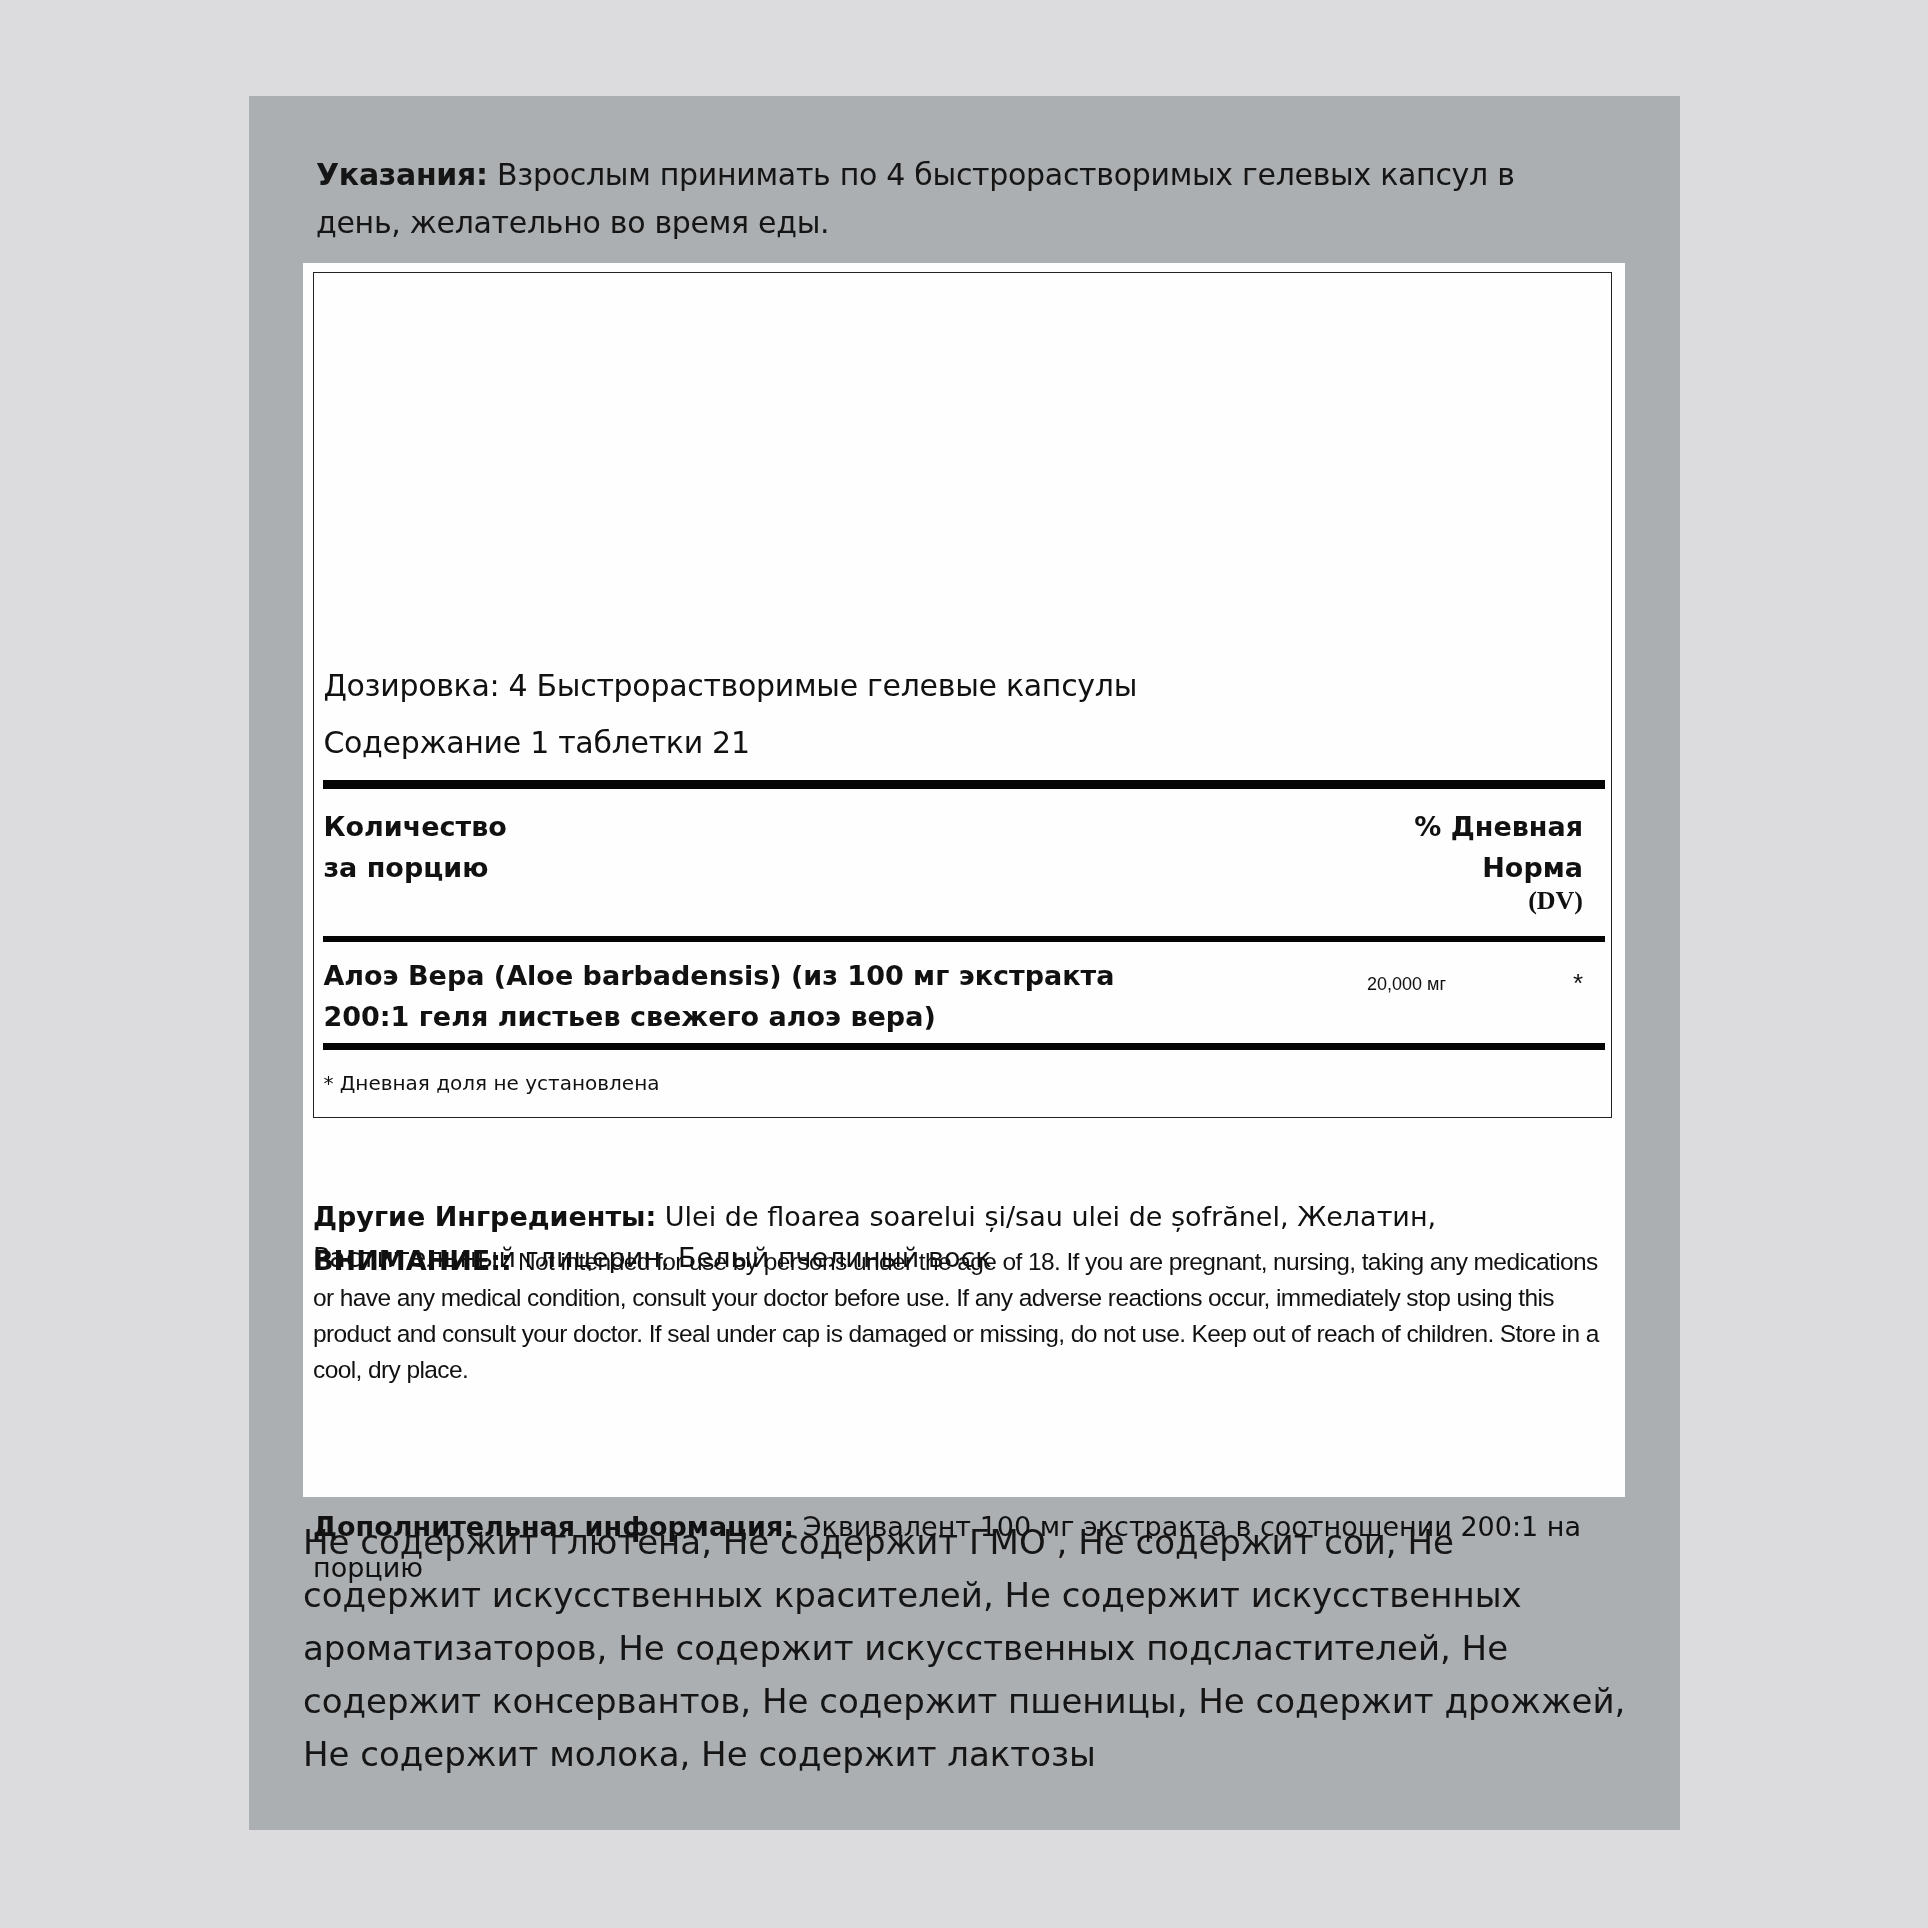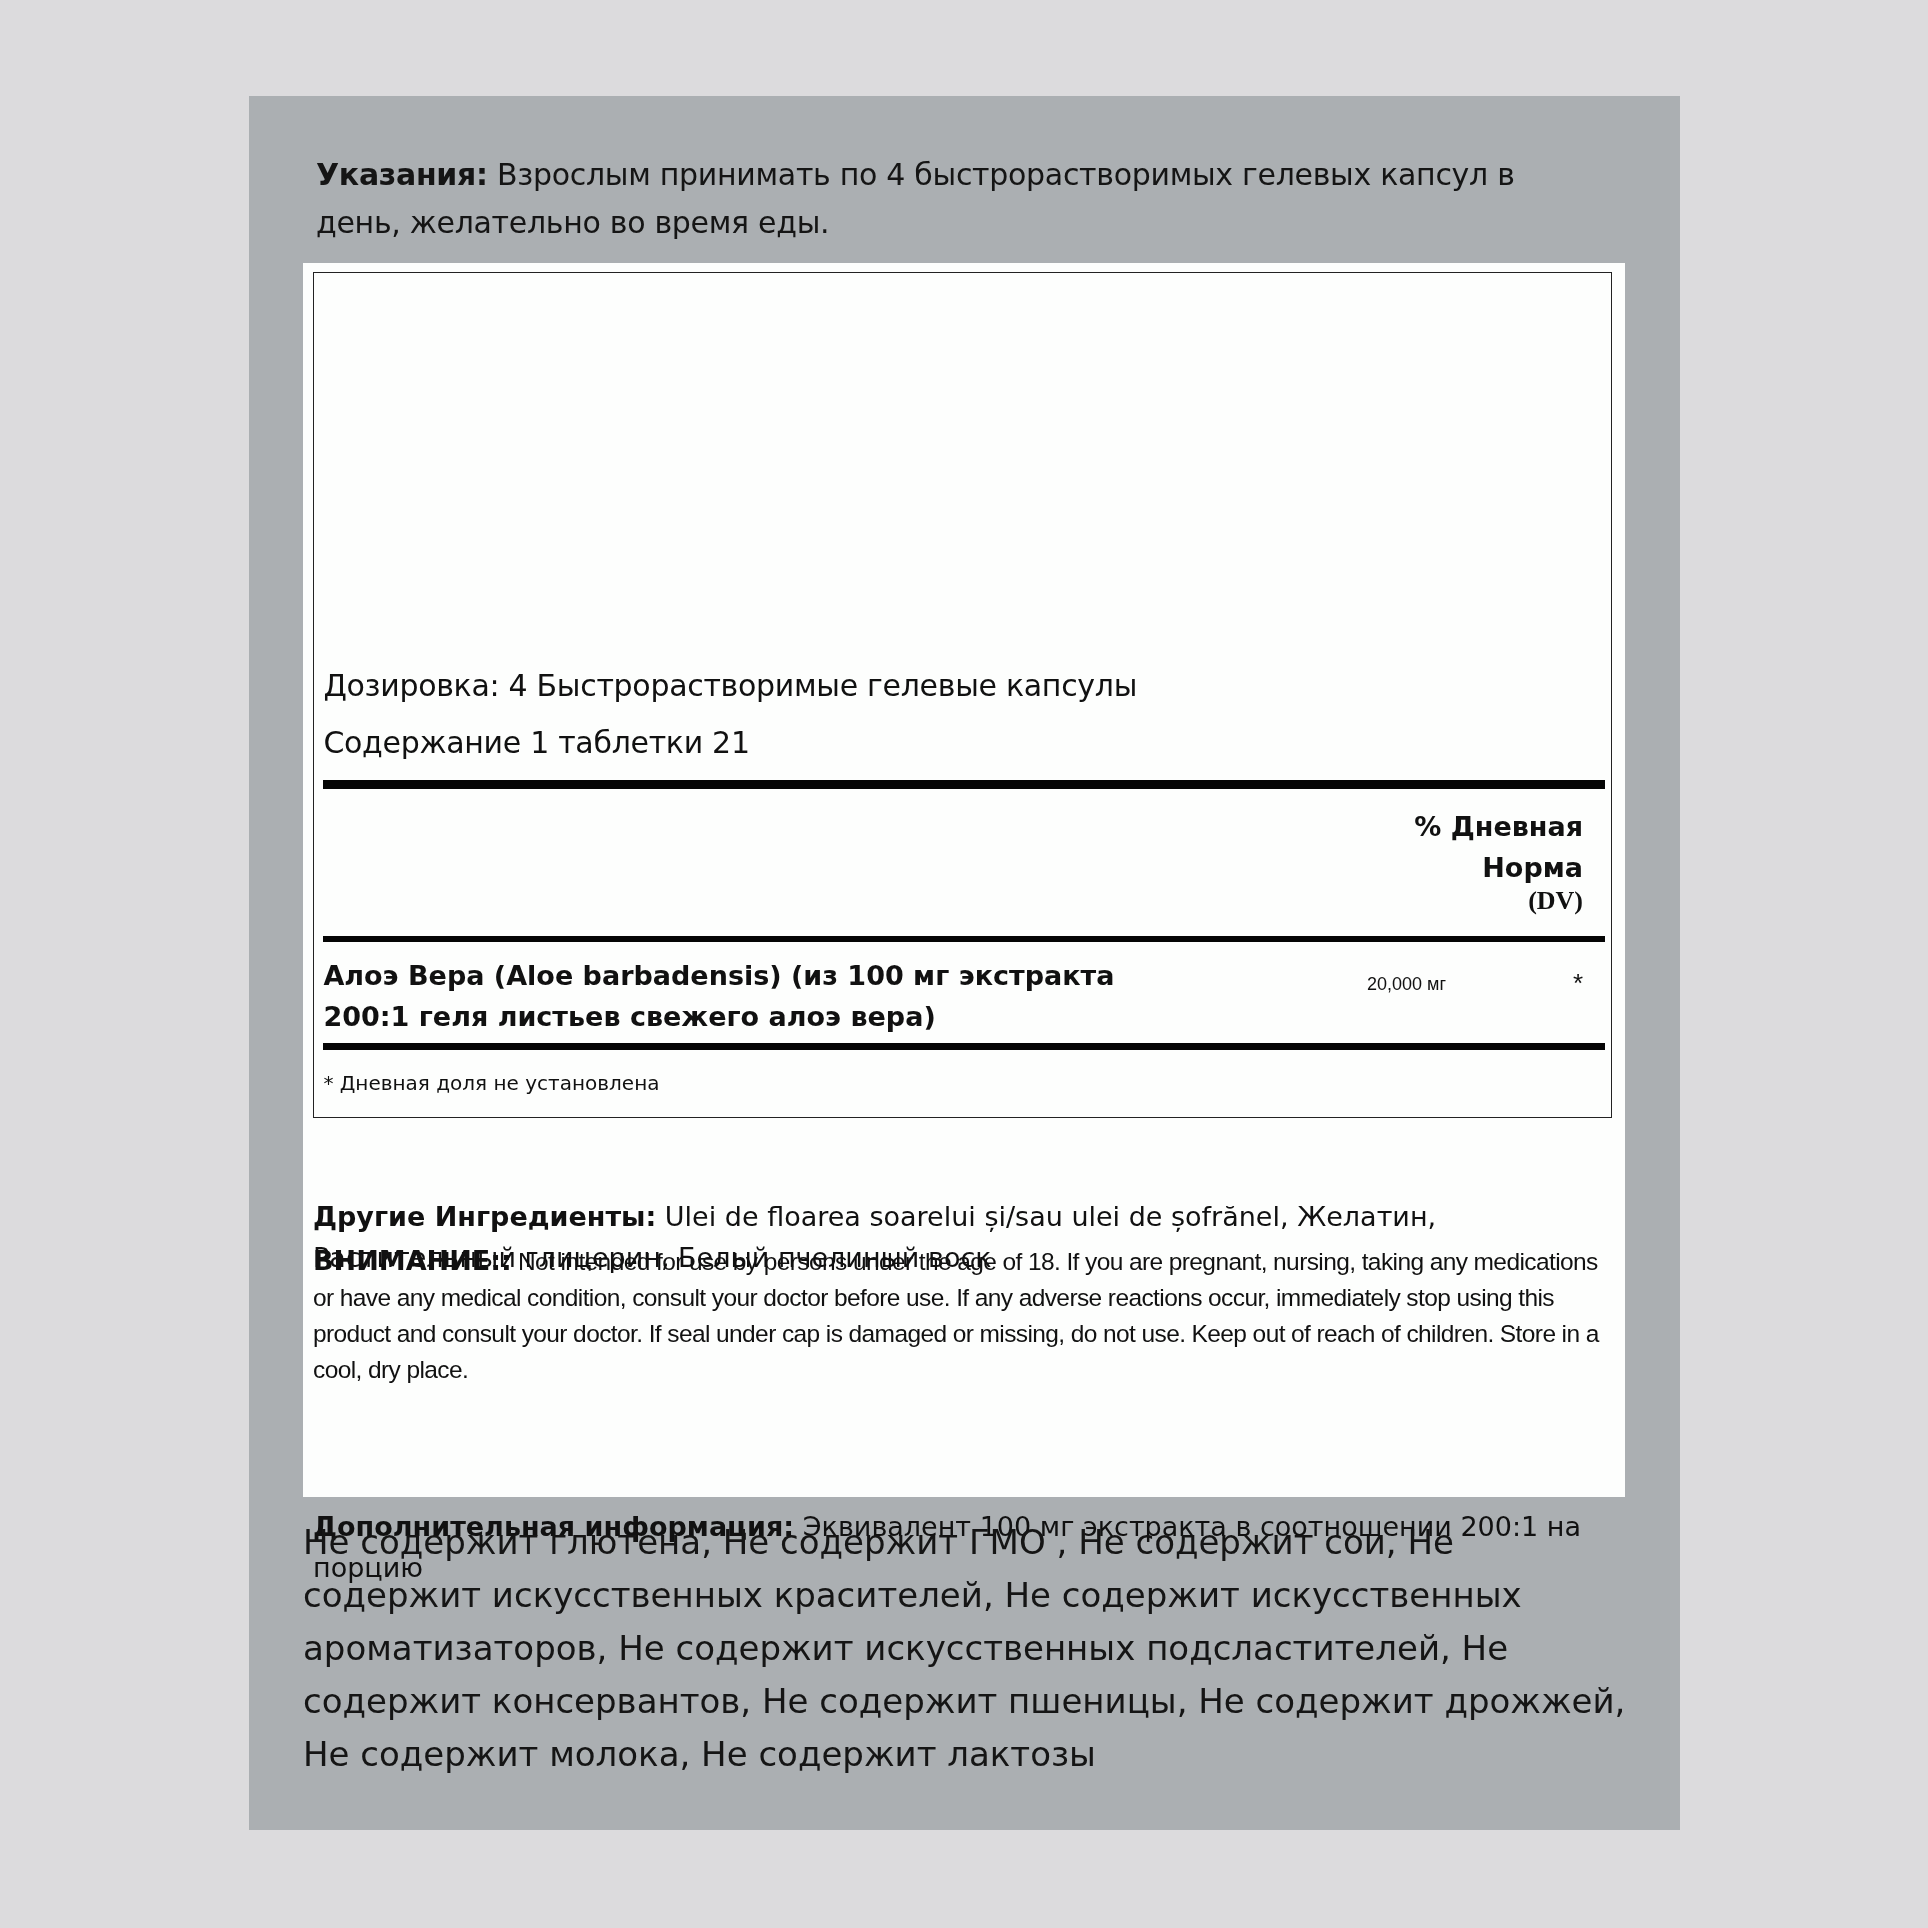--- a/index.html
+++ b/index.html
@@ -34,20 +34,24 @@
   <b>Указания:</b><span> Взрослым принимать по 4 быстрорастворимых гелевых капсул в день, желательно во время еды.</span>
 </div>
 
 <div class="white-panel"></div>
 
 <div class="facts-box">
   <div class="serving" style="top:395px;">Дозировка: 4 Быстрорастворимые гелевые капсулы</div>
   <div class="serving" style="top:452px;">Содержание 1 таблетки 21</div>
   <div class="rule" style="top:507px; height:9.4px;"></div>
 
+  <div class="hdr-left">
+    <div>Количество</div>
+    <div>за порцию</div>
+  </div>
   <div class="hdr-right">
     <div>% Дневная</div>
     <div>Норма</div>
     <span class="dv">(DV)</span>
   </div>
   <div class="rule" style="top:663px; height:5.6px;"></div>
 
   <div class="ing-name">Алоэ Вера (Aloe barbadensis) (из 100 мг экстракта 200:1 геля листьев свежего алоэ вера)</div>
   <div class="ing-amount">20,000 мг</div>
   <div class="ing-dv">*</div>

